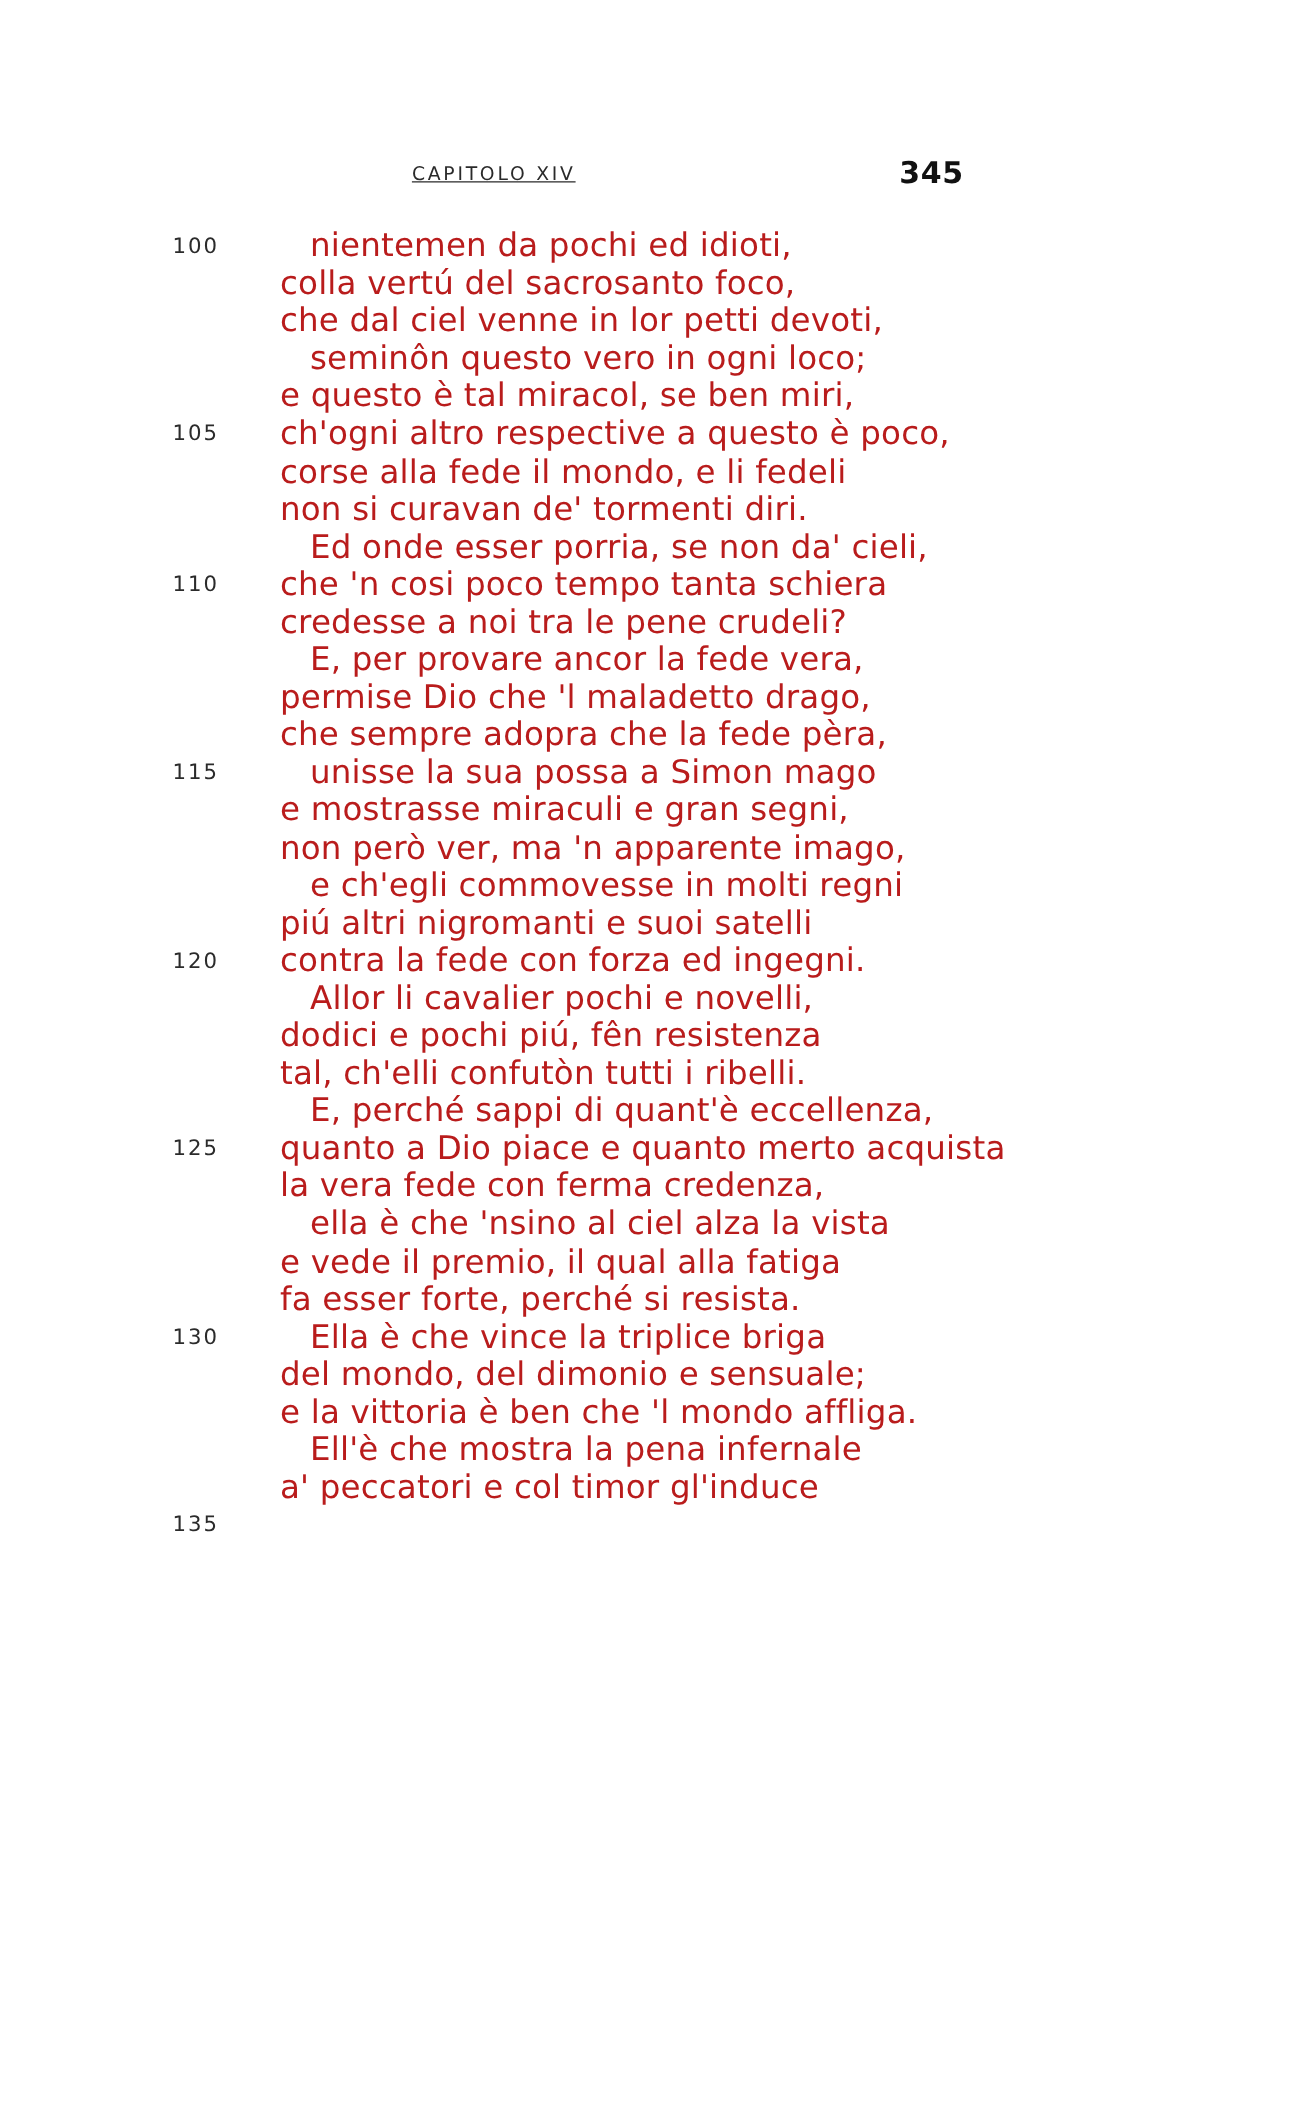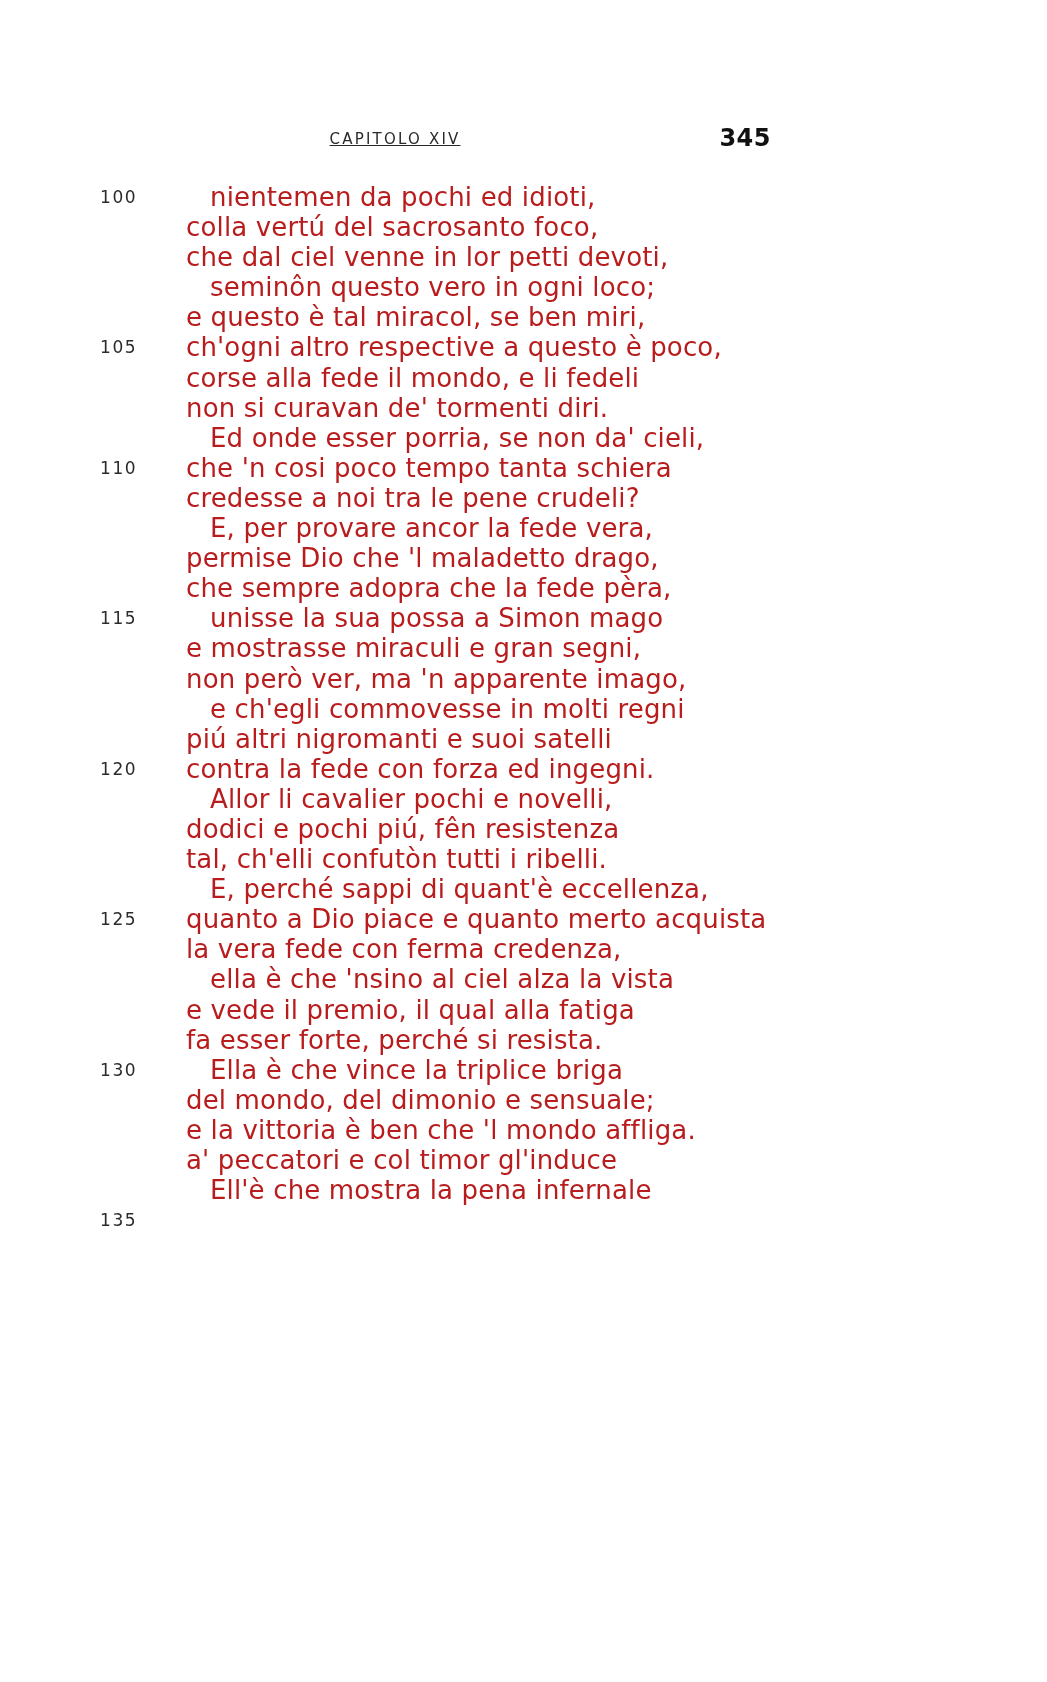--- a/index.html
+++ b/index.html
@@ -55,20 +55,21 @@
     position: absolute;
     top: 182px;
     left: 0;
     width: 1047px;
   }
   .line {
     position: relative;
     height: 30.1px;
     line-height: 30.1px;
     white-space: nowrap;
+    margin-left: 38px;
   }
   .lineno {
     position: absolute;
     left: 100px;
     top: 0;
     width: 60px;
     font-size: 17px;
     letter-spacing: 1.6px;
     color: #2b2b2b;
   }
@@ -222,24 +223,24 @@
       <div class="line">
         <span class="lineno"></span>
         <span class="text">del mondo, del dimonio e sensuale;</span>
       </div>
       <div class="line">
         <span class="lineno"></span>
         <span class="text">e la vittoria è ben che 'l mondo affliga.</span>
       </div>
       <div class="line">
         <span class="lineno"></span>
+        <span class="text indent">Ell'è che mostra la pena infernale</span>
+      </div>
+      <div class="line">
+        <span class="lineno"></span>
         <span class="text">a' peccatori e col timor gl'induce</span>
       </div>
       <div class="line">
-        <span class="lineno"></span>
-        <span class="text indent">Ell'è che mostra la pena infernale</span>
-      </div>
-      <div class="line">
         <span class="lineno">135</span>
       </div>
     </div>
 
 </div>
 
 </body></html>

